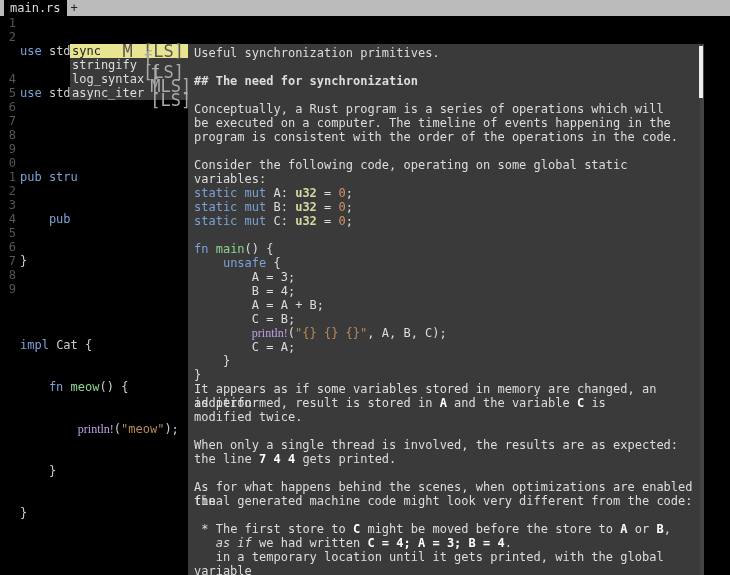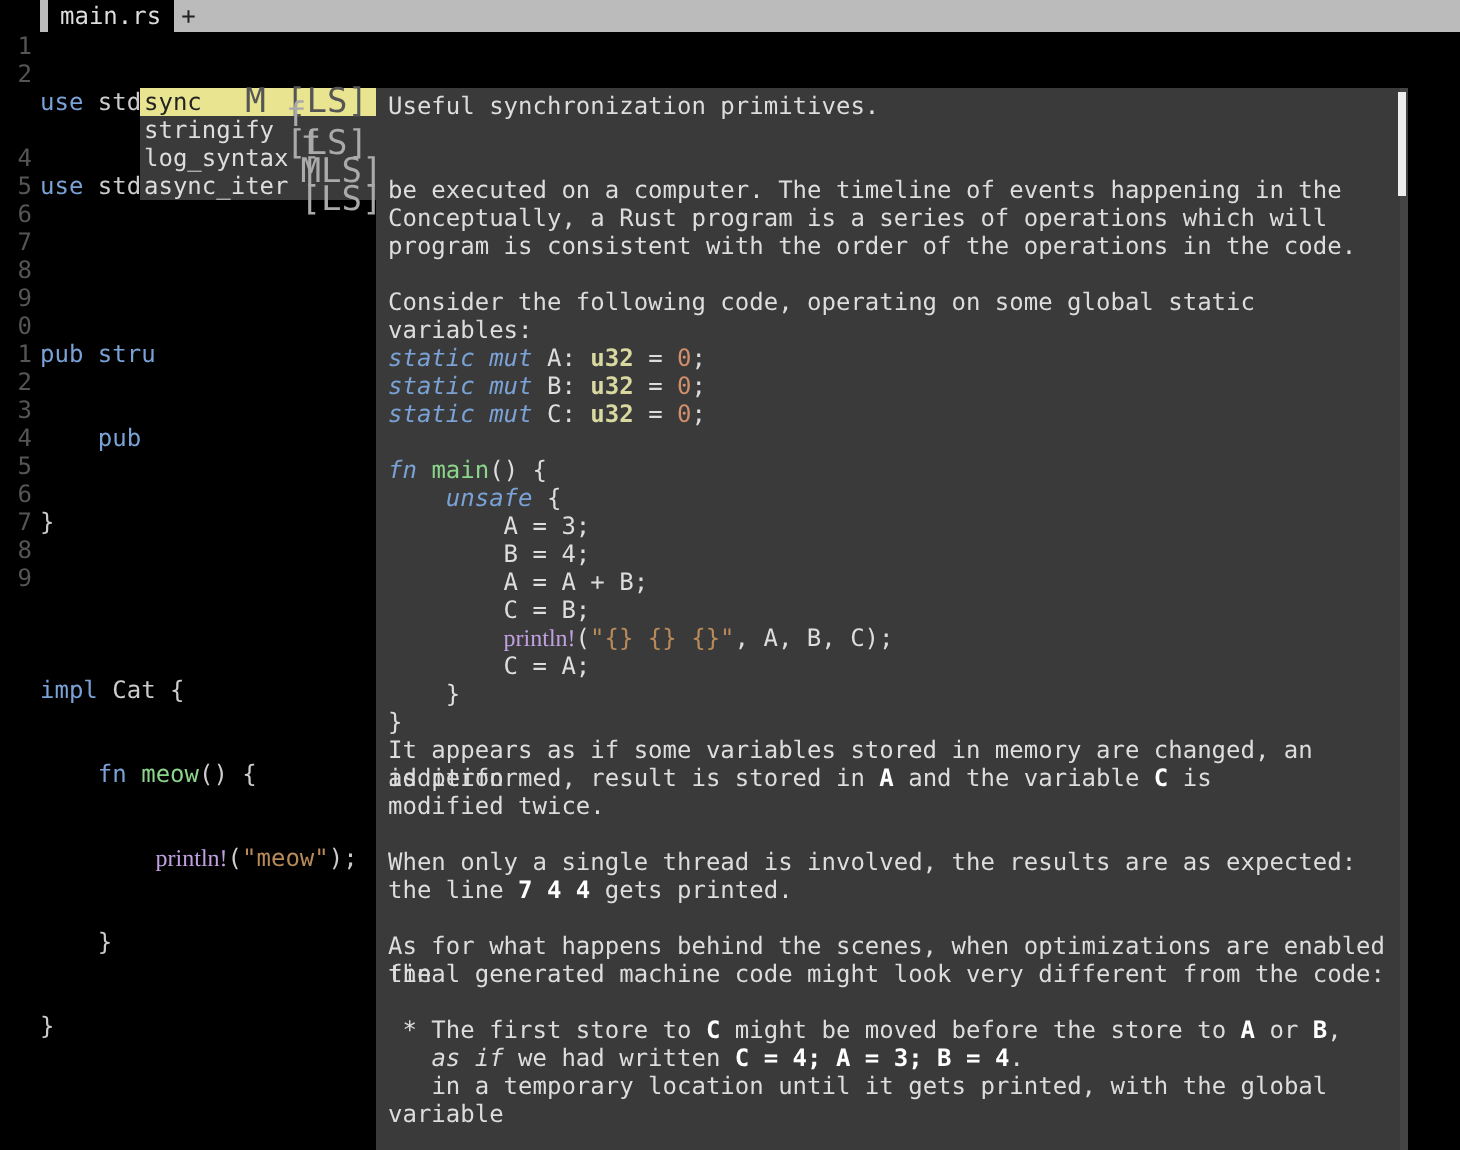--- a/index.html
+++ b/index.html
@@ -13,21 +13,20 @@
     overflow: hidden;
   }
   .tabbar {
     height: 16px;
     background: #bbb;
     color: #222;
     display: flex;
     align-items: center;
     padding: 0 4px;
     font-size: 12px;
-    margin-left: 20px;
   }
   .tab {
     background: #000;
     color: #ddd;
     padding: 0 6px;
     height: 16px;
     line-height: 16px;
     display: inline-block;
   }
   .tab-plus { padding: 0 4px; color: #222; }
@@ -95,21 +94,21 @@
     left: 188px;
     width: 516px;
     bottom: 0;
     background: #3a3a3a;
     color: #ddd;
     padding: 2px 6px 6px 6px;
     overflow: hidden;
   }
   .docpanel .line { height: 14px; white-space: pre-wrap; }
   .docpanel .h2 { color: #ddd; font-weight: bold; }
-  .docpanel .code-inline .kw { color: #7aa2d6; font-style: italic; }
+  .docpanel .code-inline .kw { color: #7aa2d6; }
   .docpanel .code-inline .ty { color: #d8d8a0; font-weight: bold; }
   .docpanel .code-inline .num { color: #d0906a; }
   .docpanel .bold { font-weight: bold; color: #fff; }
   .scrollbar {
     position: absolute;
     right: 0; top: 0;
     width: 4px;
     height: 100%;
     background: rgba(255,255,255,0.05);
   }
@@ -191,23 +190,24 @@
     </div>
     <div class="popup-row">
       <span>async_iter</span>
       <span class="kind">M [LS]</span>
     </div>
   </div>
 
   <div class="docpanel">
     <div class="line">Useful synchronization primitives.</div>
     <div class="line"></div>
-    <div class="line"></div>
+    <div class="line h2">## The need for synchronization</div>
+    <div class="line"></div>
+    <div class="line">Conceptually, a Rust program is a series of operations which will</div>
     <div class="line">be executed on a computer. The timeline of events happening in the</div>
-    <div class="line">Conceptually, a Rust program is a series of operations which will</div>
     <div class="line">program is consistent with the order of the operations in the code.</div>
     <div class="line"></div>
     <div class="line">Consider the following code, operating on some global static variables:</div>
     <div class="line"></div>
     <div class="line code-inline"><span class="kw">static mut</span><span> A: </span><span class="ty">u32</span><span> = </span><span class="num">0</span><span>;</span></div>
     <div class="line code-inline"><span class="kw">static mut</span><span> B: </span><span class="ty">u32</span><span> = </span><span class="num">0</span><span>;</span></div>
     <div class="line code-inline"><span class="kw">static mut</span><span> C: </span><span class="ty">u32</span><span> = </span><span class="num">0</span><span>;</span></div>
     <div class="line"></div>
     <div class="line code-inline"><span class="kw">fn</span><span> </span><span class="fn">main</span><span>() {</span></div>
     <div class="line code-inline"><span>    </span><span class="kw">unsafe</span><span> {</span></div>

